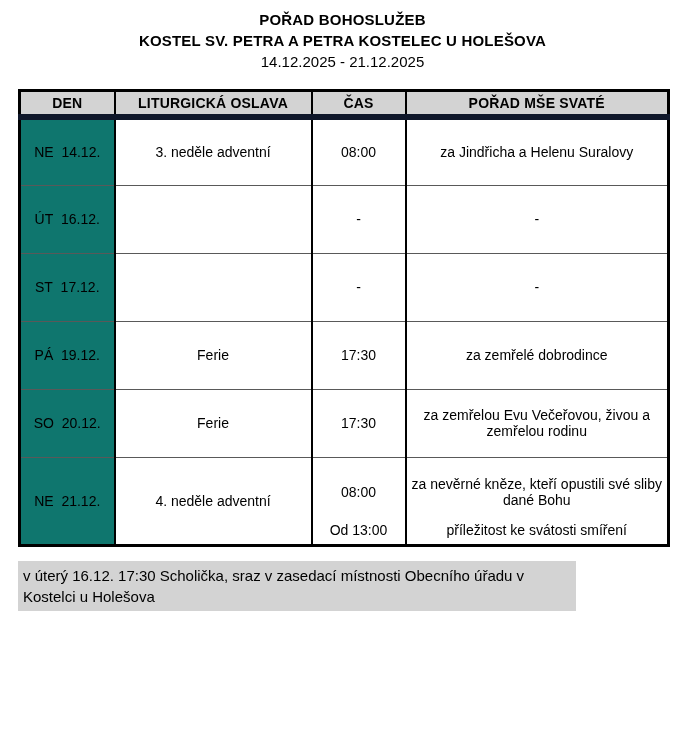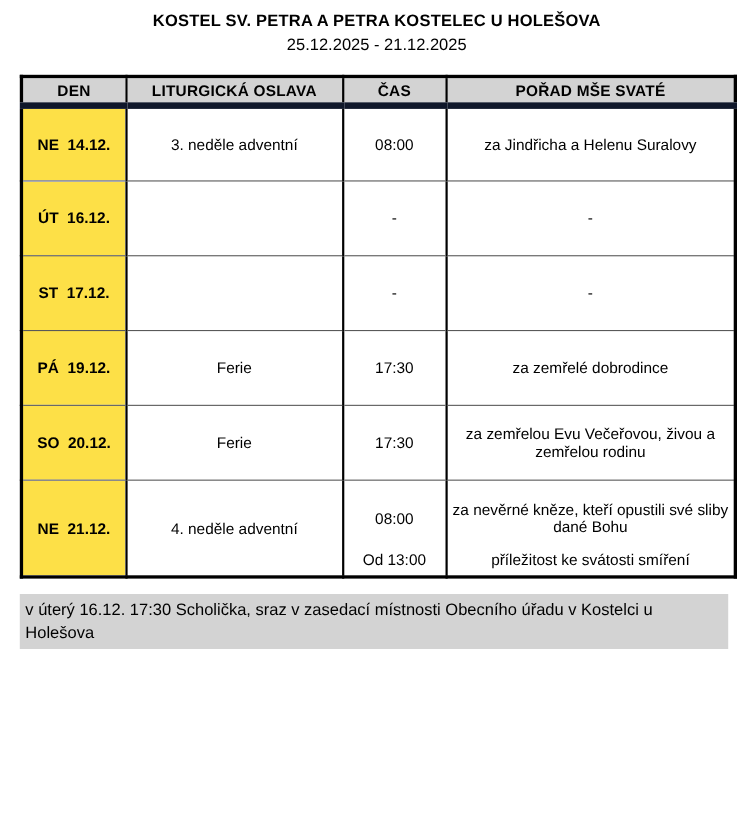--- a/index.html
+++ b/index.html
@@ -58,58 +58,59 @@
     border-bottom: 6px solid #0f172a;
     letter-spacing: 0.2px;
   }
   table.schedule tbody tr {
     height: 68px;
   }
   table.schedule tbody tr:last-child {
     height: 88px;
   }
   td.day-cell {
-    background: #fde047;
-    font-weight: bold;
+    background: #0f766e;
+    font-weight: normal;
     white-space: pre;
   }
   td.stack-cell .stack {
     display: flex;
     flex-direction: column;
     height: 84px;
   }
   td.stack-cell .stack-top {
     flex: 1;
     display: flex;
     align-items: center;
     justify-content: center;
     padding-top: 4px;
   }
   td.stack-cell .stack-bottom {
     padding-bottom: 5px;
   }
   .footer-note {
     margin: 14px 0 0 18px;
-    width: 644px;
+    width: 558px;
     box-sizing: border-box;
     background: #d3d3d3;
     font-size: 15px;
     line-height: 21px;
     padding: 4px 5px;
     text-align: left;
   }
 </style>
 </head>
 <body>
 
 <div class="sheet">
 
   <div class="titles">
+    <div class="title-main">POŘAD BOHOSLUŽEB</div>
     <div class="title-main">KOSTEL SV. PETRA A PETRA KOSTELEC U HOLEŠOVA</div>
-    <div class="title-dates">25.12.2025 - 21.12.2025</div>
+    <div class="title-dates">14.12.2025 - 21.12.2025</div>
   </div>
 
   <table class="schedule">
     <colgroup>
       <col style="width:95px">
       <col style="width:197px">
       <col style="width:94px">
       <col style="width:263px">
     </colgroup>
     <thead>

